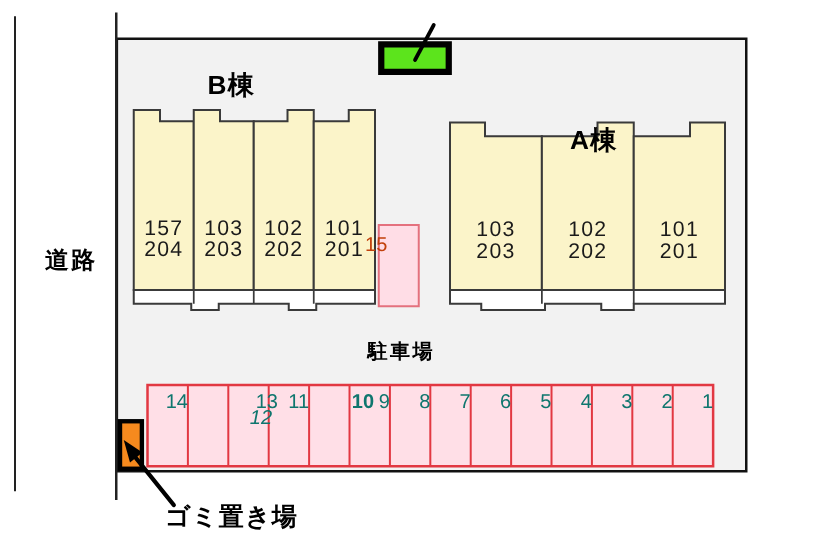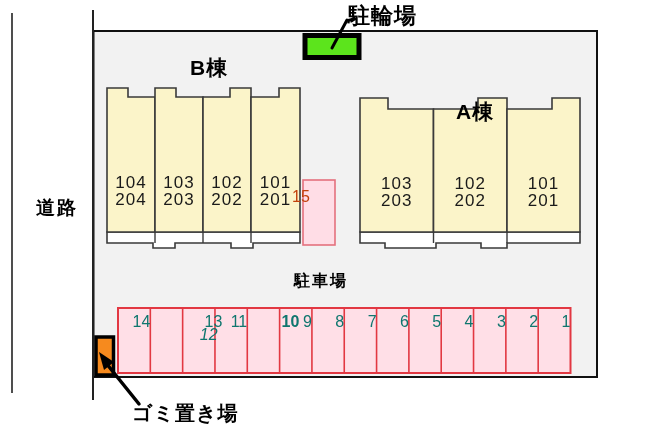--- a/index.html
+++ b/index.html
@@ -4,21 +4,21 @@
 <style>
   html,body{margin:0;padding:0;background:#ffffff;}
   #canvas{
     position:relative;width:664px;height:431px;background:#ffffff;overflow:hidden;
     font-family:"Liberation Sans","DejaVu Sans",sans-serif;color:#000;
   }
   #plan-svg{position:absolute;left:0;top:0;}
   .lbl{position:absolute;white-space:nowrap;color:#000;}
   .lbl-bike{left:348px;top:1px;font-size:22px;font-weight:bold;letter-spacing:1px;}
   .lbl-bldg{top:54px;font-size:21px;font-weight:bold;letter-spacing:1px;}
-  .lbl-bldg-b{left:190px;text-align:center;}
+  .lbl-bldg-b{left:166px;text-align:center;}
   .lbl-bldg-a{left:456px;margin-top:44px;}
   .lbl-road{left:36px;top:195px;font-size:19px;font-weight:bold;letter-spacing:2px;}
   .lbl-parking{left:294px;top:271px;font-size:16px;font-weight:bold;letter-spacing:2px;}
   .lbl-garbage{left:132px;top:400px;font-size:20px;font-weight:bold;letter-spacing:1px;font-family:Liberation Mono, monospace;}
   .lbl-space15{left:285px;top:188px;width:32px;text-align:center;font-size:16px;color:#c2410c;}
   .unit-label{position:absolute;text-align:center;font-size:17px;line-height:17px;
     letter-spacing:1px;color:#1a1a1a;}
   .unit-label span{display:block;}
   .space-label{position:absolute;text-align:right;font-size:16px;color:#0f766e;}
 </style>
@@ -59,31 +59,30 @@
       <line x1="473.5357142857143" y1="308" x2="473.5357142857143" y2="373" stroke="#e23842" stroke-width="1.6"></line>
       <line x1="505.85714285714283" y1="308" x2="505.85714285714283" y2="373" stroke="#e23842" stroke-width="1.6"></line>
       <line x1="538.1785714285713" y1="308" x2="538.1785714285713" y2="373" stroke="#e23842" stroke-width="1.6"></line>
       <rect x="305" y="35.5" width="54" height="22" fill="#5ce41c" stroke="#000000" stroke-width="5"></rect>
       <rect x="96" y="337" width="17.5" height="38" fill="#f68a1e" stroke="#000000" stroke-width="3.5"></rect>
       <line x1="347" y1="20" x2="332" y2="48" stroke="#000" stroke-width="3" stroke-linecap="round"></line>
       <line x1="106" y1="363" x2="139" y2="404" stroke="#000" stroke-width="3.5" stroke-linecap="round"></line>
       <polygon points="99,352 114,362 104,370" fill="#000"></polygon>
     </svg>
 
-  <div class="lbl lbl-bike">駐輪場</div>
   <div class="lbl lbl-bldg lbl-bldg-b">B棟</div>
   <div class="lbl lbl-bldg lbl-bldg-a">A棟</div>
   <div class="lbl lbl-road">道路</div>
   <div class="lbl lbl-parking">駐車場</div>
   <div class="lbl lbl-garbage">ゴミ置き場</div>
   <div class="lbl lbl-space15">15</div>
 
   <div id="gen-labels">
       <div class="unit-label" style="left: 107px; top: 174px; width: 48px;">
-        <span>104</span>
+        <span>157</span>
         <span>204</span>
       </div>
       <div class="unit-label" style="left: 155px; top: 174px; width: 48px;">
         <span>103</span>
         <span>203</span>
       </div>
       <div class="unit-label" style="left: 203px; top: 174px; width: 48px;">
         <span>102</span>
         <span>202</span>
       </div>

